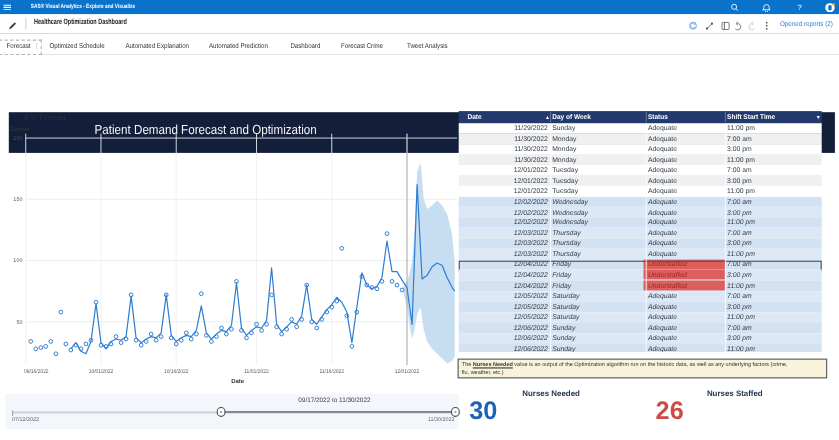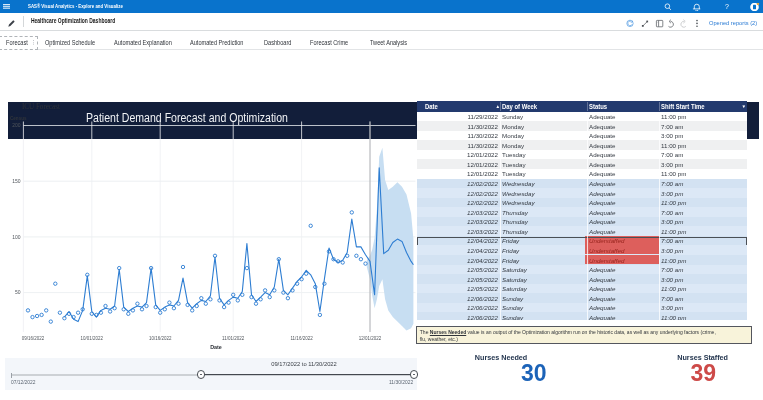--- a/index.html
+++ b/index.html
@@ -73,21 +73,21 @@
 .selbox { position:absolute; left:0; top:-0.3px; width:329.5px; height:10px;
   border:1px solid #4a4f55; }
 
 #note { position:absolute; left:416.3px; top:325.9px; width:336.2px; height:18.5px;
   background:#f8f3da; border:1px solid #54565e; font-size:5px; color:#30343a;
   padding:1.8px 0 0 2.5px; line-height:1.38; }
 
 .kpilab { position:absolute; top:352.8px; font-size:7.2px; font-weight:bold;
   color:#24364f; width:120px; text-align:center; }
 .kpinum { position:absolute; top:360.2px; font-size:23px; font-weight:bold;
-  width:120px; text-align:right; }
+  width:120px; text-align:left; }
 </style></head>
 <body>
 
 <div id="appbar">
   <svg class="abs" style="left:3px;top:3.8px" width="7" height="5.6" viewBox="0 0 7 5.6">
       <g stroke="#fff" stroke-width="1.1">
         <line x1="0" y1="0.7" x2="7" y2="0.7"></line>
         <line x1="0" y1="2.8" x2="7" y2="2.8"></line>
         <line x1="0" y1="4.9" x2="7" y2="4.9"></line>
       </g>
@@ -427,13 +427,13 @@
     </div>
   <div class="handle" style="left:404.8px;">
       <i></i>
     </div>
   <div class="lab" style="left:6px;">07/12/2022</div>
   <div class="lab" style="left:384px;">11/30/2022</div>
 </div>
 
 <div class="kpilab" style="left:441px;">Nurses Needed</div>
 <div class="kpinum" style="left:426.5px;color:#1c63b8;">30</div>
-<div class="kpilab" style="left:608px;text-align:right;">Nurses Staffed</div>
-<div class="kpinum" style="left:596px;color:#cd4a48;">39</div>
+<div class="kpilab" style="left:608px;">Nurses Staffed</div>
+<div class="kpinum" style="left:596px;color:#cd4a48;">26</div>
 </body></html>

